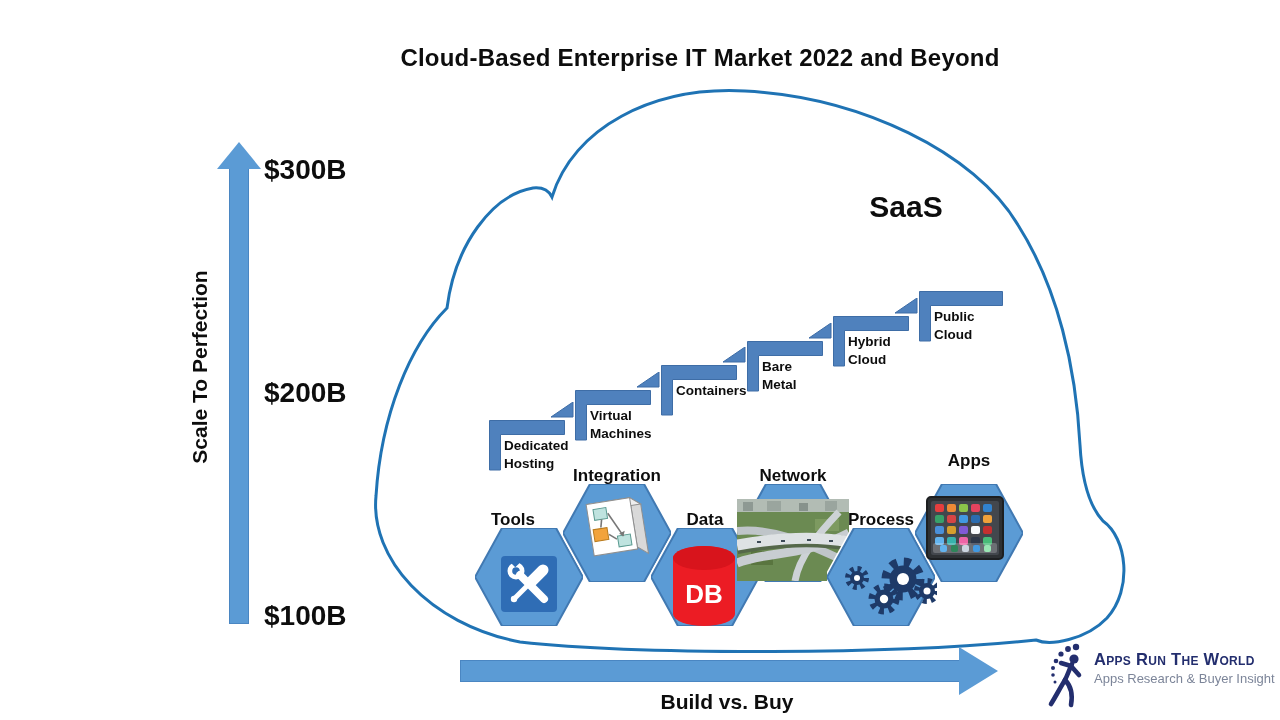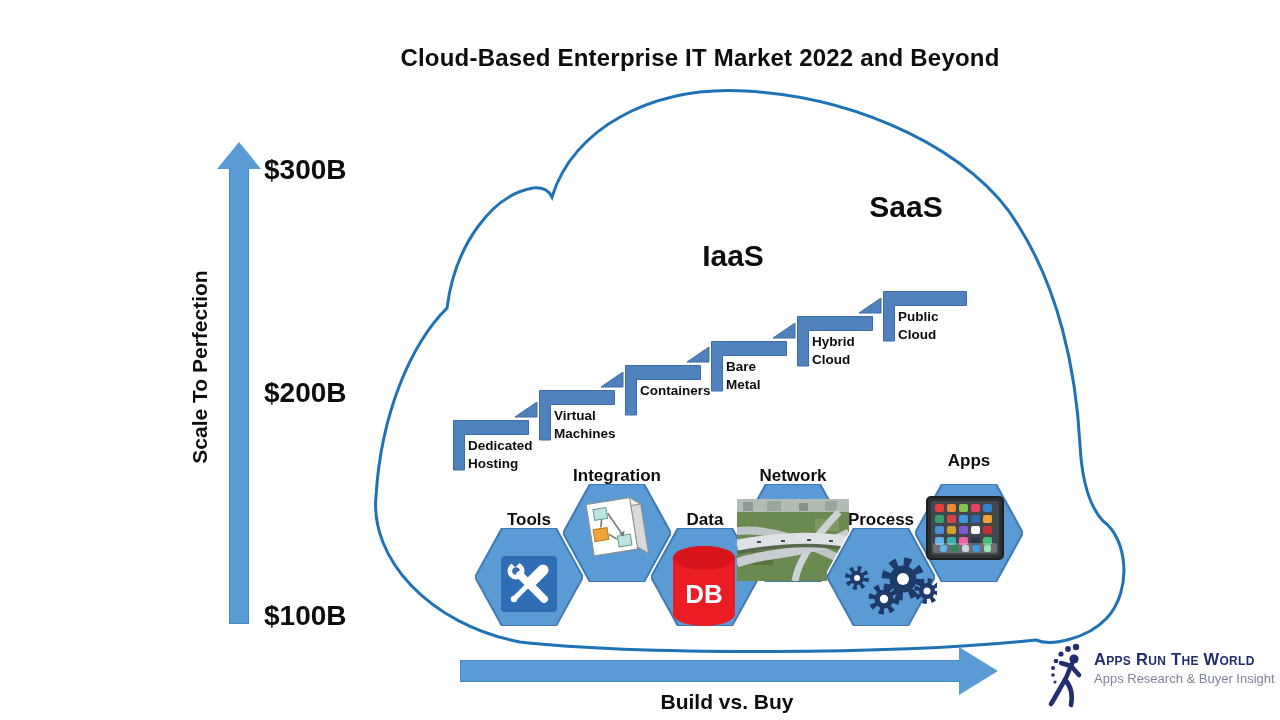--- a/index.html
+++ b/index.html
@@ -27,21 +27,21 @@
     transform:rotate(-90deg); z-index:5; }
   
   .cloud-svg { position:absolute; left:0; top:0; z-index:1; }
   
   .layer-label { position:absolute; width:130px; text-align:center;
     font-size:30px; font-weight:bold; color:#0d0d0d; z-index:4; }
   .layer-paas { left:471px; top:291px; }
   .layer-iaas { left:668px; top:239px; }
   .layer-saas { left:841px; top:190px; }
   
-  .step { position:absolute; z-index:3; }
+  .step { position:absolute; z-index:3;margin-left:36px; }
   .step svg { display:block; }
   .step-label { position:absolute; left:15px; top:35px; font-size:13.5px; line-height:1.32;
     font-weight:bold; color:#0d0d0d; white-space:pre-line; width:90px; }
   
   .hex { position:absolute; width:108px; height:98px; z-index:2; }
   .hex svg.hex-shape { position:absolute; left:0; top:0; }
   .hex-label { position:absolute; width:150px; text-align:center; font-size:17px;
     font-weight:bold; color:#0d0d0d; z-index:4; }
   
   .tablet { position:relative; width:78px; height:64px; background:#2e3134;
@@ -93,21 +93,20 @@
 
   <div class="title">Cloud-Based Enterprise IT Market 2022 and Beyond</div>
 
   <div class="y-shaft"></div>
   <div class="y-head"></div>
   <div class="tick tick-300">$300B</div>
   <div class="tick tick-200">$200B</div>
   <div class="tick tick-100">$100B</div>
   <div class="y-axis-label">Scale To Perfection</div>
 
-  <div class="layer-label layer-iaas">IaaS</div>
   <div class="layer-label layer-saas">SaaS</div>
 
   <div id="steps-layer">
       <div class="step" style="left: 453px; top: 402px;">
         <svg width="90" height="69" viewBox="0 0 90 69">
           <path d="M0.5,18.5 H75.5 V32.5 H11.5 V68 H0.5 Z" fill="#4F81BD" stroke="#3E6DA6" stroke-width="1"></path>
           <polygon points="62,15 84,15 84,0" fill="#4F81BD" stroke="#3E6DA6" stroke-width="1"></polygon>
         </svg>
         <div class="step-label">Dedicated
 Hosting</div>
@@ -161,21 +160,21 @@
           <rect x="0" y="0" width="56" height="56" rx="4" fill="#2F6DB5"></rect>
           <circle cx="15" cy="15" r="8.5" fill="#ffffff"></circle>
           <circle cx="15" cy="15" r="3.8" fill="#2F6DB5"></circle>
           <rect x="11" y="1" width="8" height="9" fill="#2F6DB5" transform="rotate(45 15 5)"></rect>
           <line x1="19" y1="19" x2="43" y2="43" stroke="#ffffff" stroke-width="8" stroke-linecap="round"></line>
           <line x1="42" y1="14" x2="31" y2="25" stroke="#ffffff" stroke-width="11" stroke-linecap="round"></line>
           <line x1="31" y1="25" x2="14" y2="42" stroke="#ffffff" stroke-width="5"></line>
           <circle cx="13" cy="43" r="3.2" fill="#ffffff"></circle>
         </svg>
       </div>
-      <div class="hex-label" style="left: 454px; top: 510px;">Tools</div>
+      <div class="hex-label" style="left: 438px; top: 510px;">Tools</div>
       <div class="hex" style="left: 563px; top: 484px;">
         <svg class="hex-shape" width="108" height="98" viewBox="0 0 108 98">
           <polygon points="0,49 27,0 81,0 108,49 81,98 27,98" fill="none" stroke="#ffffff" stroke-width="5"></polygon>
           <polygon points="0,49 27,0 81,0 108,49 81,98 27,98" fill="#5B9BD5" stroke="#4179B2" stroke-width="2"></polygon>
         </svg>
         <svg width="74" height="82" viewBox="0 0 74 82" style="position:absolute;left:17px;top:2px">
           <g transform="rotate(-9 37 41)">
             <polygon points="54,14 64,22 64,72 54,64" fill="#d9d9d9" stroke="#8f8f8f"></polygon>
             <polygon points="12,14 54,14 64,22 22,22" fill="#efefef" stroke="#8f8f8f"></polygon>
             <rect x="10" y="14" width="44" height="52" fill="#ffffff" stroke="#8f8f8f"></rect>

